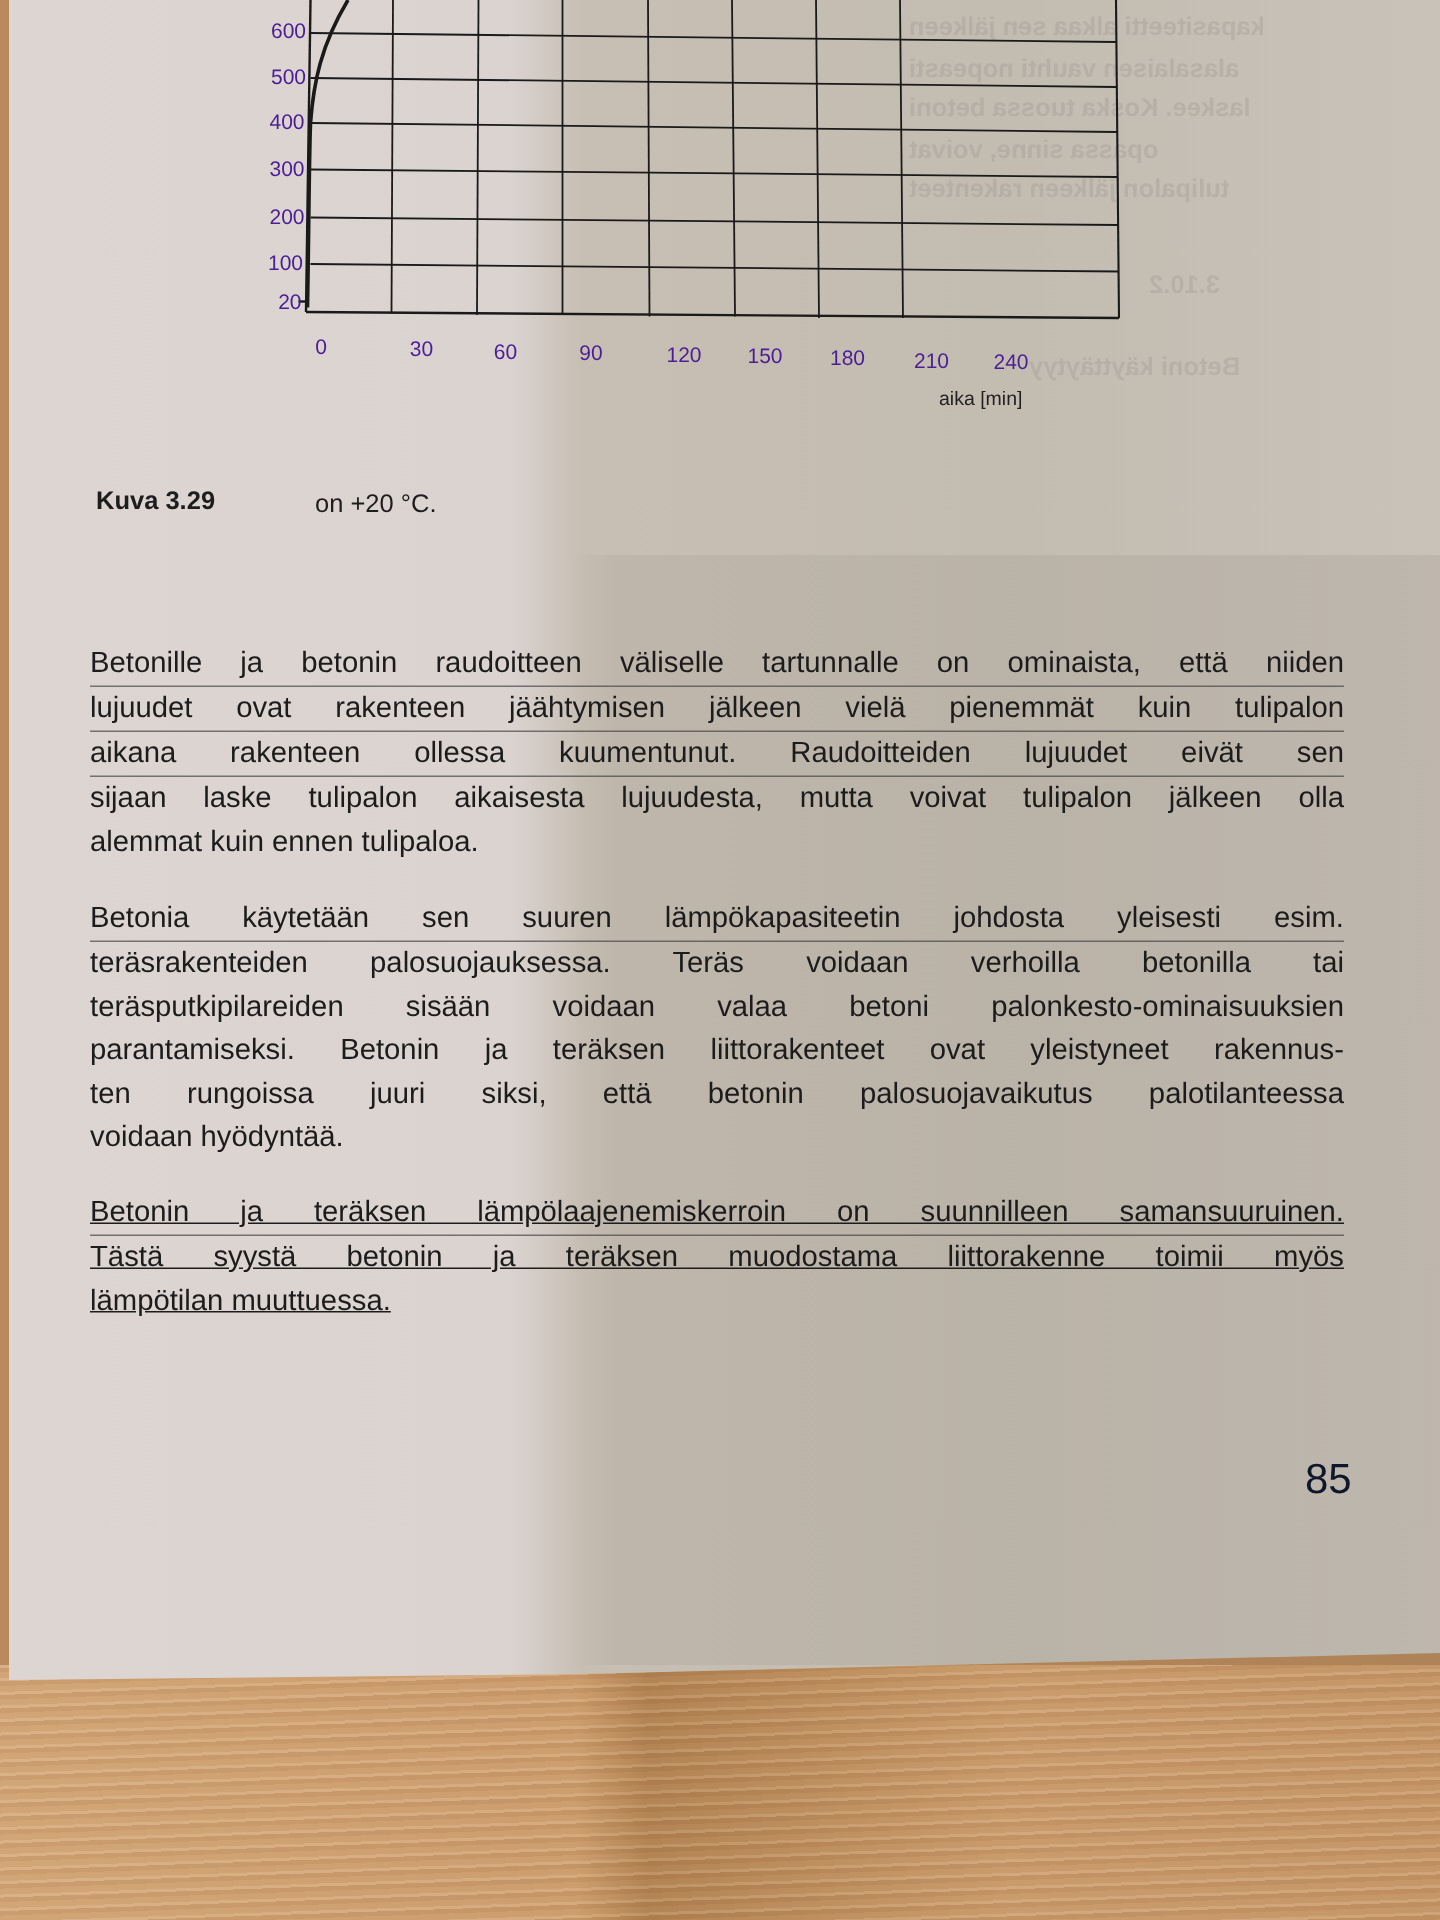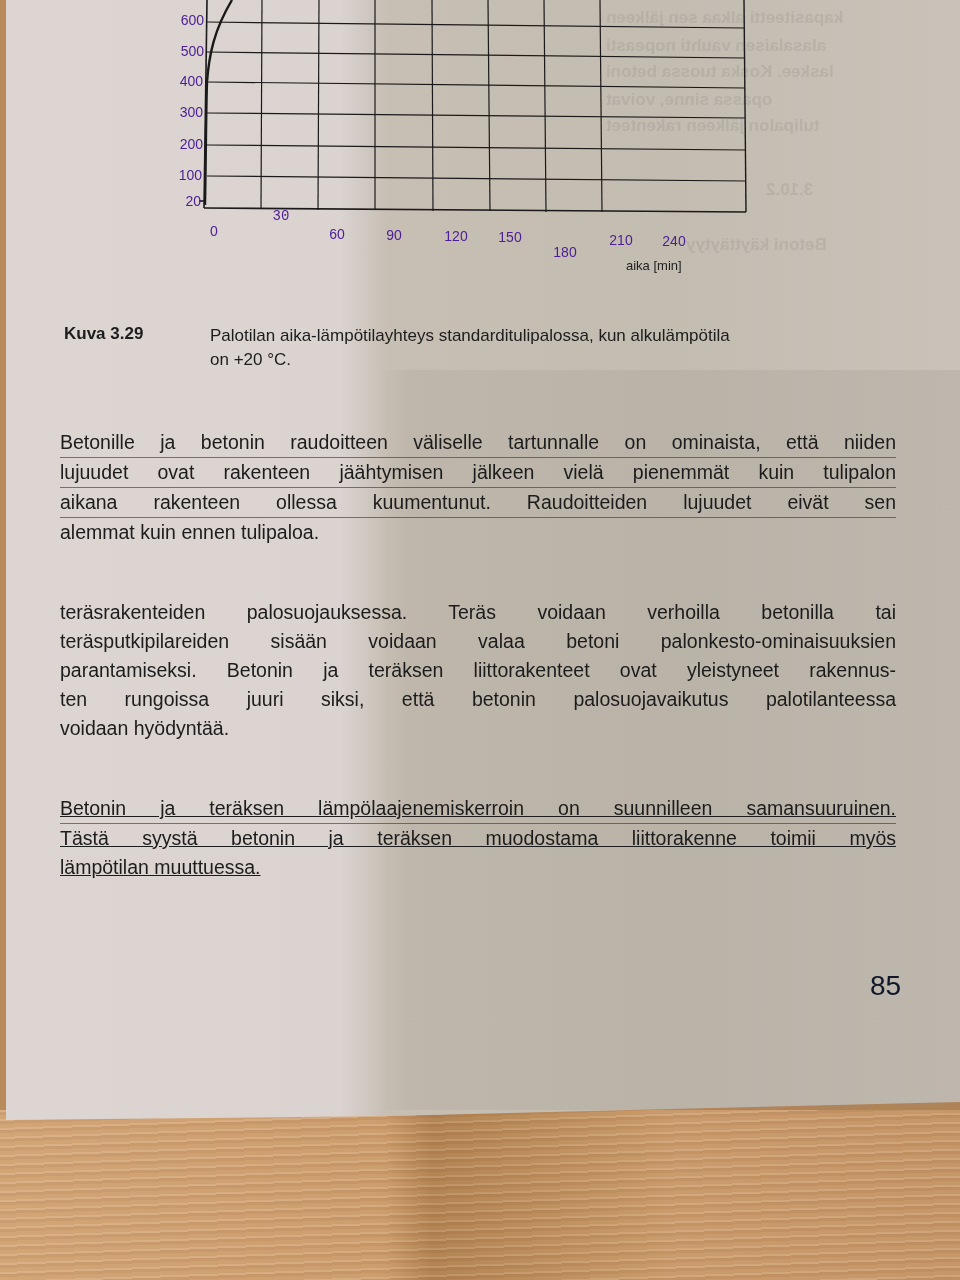--- a/index.html
+++ b/index.html
@@ -99,47 +99,48 @@
   </svg>
   <span class="ytick" style="left:158px;top:12px;">600</span>
   <span class="ytick" style="left:158px;top:43px;">500</span>
   <span class="ytick" style="left:157px;top:73px;">400</span>
   <span class="ytick" style="left:157px;top:104px;">300</span>
   <span class="ytick" style="left:157px;top:136px;">200</span>
   <span class="ytick" style="left:156px;top:167px;">100</span>
   <span class="ytick" style="left:155px;top:193px;">20</span>
 
   <span class="xtick" style="left:194px;top:223px;">0</span>
-  <span class="xtick" style="left:261px;top:208px;font-family:Liberation Mono, monospace;">30</span>
+  <span class="xtick" style="left:261px;top:224px;">30</span>
   <span class="xtick" style="left:317px;top:226px;">60</span>
   <span class="xtick" style="left:374px;top:227px;">90</span>
   <span class="xtick" style="left:436px;top:228px;">120</span>
   <span class="xtick" style="left:490px;top:229px;">150</span>
-  <span class="xtick" style="left:545px;top:244px;">180</span>
+  <span class="xtick" style="left:545px;top:230px;">180</span>
   <span class="xtick" style="left:601px;top:232px;">210</span>
   <span class="xtick" style="left:654px;top:233px;">240</span>
   <span class="xlabel">aika [min]</span>
 </div>
 
 <div class="caption">
   <span class="cap-label">Kuva 3.29</span>
   <div class="cap-text">
-    <div>Palotilan aika-lämpötilayhteys standarditulipalossa, kun alkulämpötila</div>
     <div>on  +20 °C.</div>
   </div>
 </div>
 
 <div class="para" style="top:428px;">
   <span class="ln j ul">Betonille ja betonin raudoitteen väliselle tartunnalle on ominaista, että niiden</span>
   <span class="ln j ul">lujuudet ovat rakenteen jäähtymisen jälkeen vielä pienemmät kuin tulipalon</span>
   <span class="ln j ul">aikana rakenteen ollessa kuumentunut. Raudoitteiden lujuudet eivät sen</span>
+  <span class="ln j">sijaan laske tulipalon aikaisesta lujuudesta, mutta voivat tulipalon jälkeen olla</span>
   <span class="ln">alemmat kuin ennen tulipaloa.</span>
 </div>
 
 <div class="para" style="top:598px;">
+  <span class="ln j ul">Betonia käytetään sen suuren lämpökapasiteetin johdosta yleisesti esim.</span>
   <span class="ln j">teräsrakenteiden palosuojauksessa. Teräs voidaan verhoilla betonilla tai</span>
   <span class="ln j">teräsputkipilareiden sisään voidaan valaa betoni palonkesto-ominaisuuksien</span>
   <span class="ln j">parantamiseksi. Betonin ja teräksen liittorakenteet ovat yleistyneet rakennus-</span>
   <span class="ln j">ten rungoissa juuri siksi, että betonin palosuojavaikutus palotilanteessa</span>
   <span class="ln">voidaan hyödyntää.</span>
 </div>
 
 <div class="para" style="top:794px;text-decoration:underline;">
   <span class="ln j ul">Betonin ja teräksen lämpölaajenemiskerroin on suunnilleen samansuuruinen.</span>
   <span class="ln j">Tästä syystä betonin ja teräksen muodostama liittorakenne toimii myös</span>

